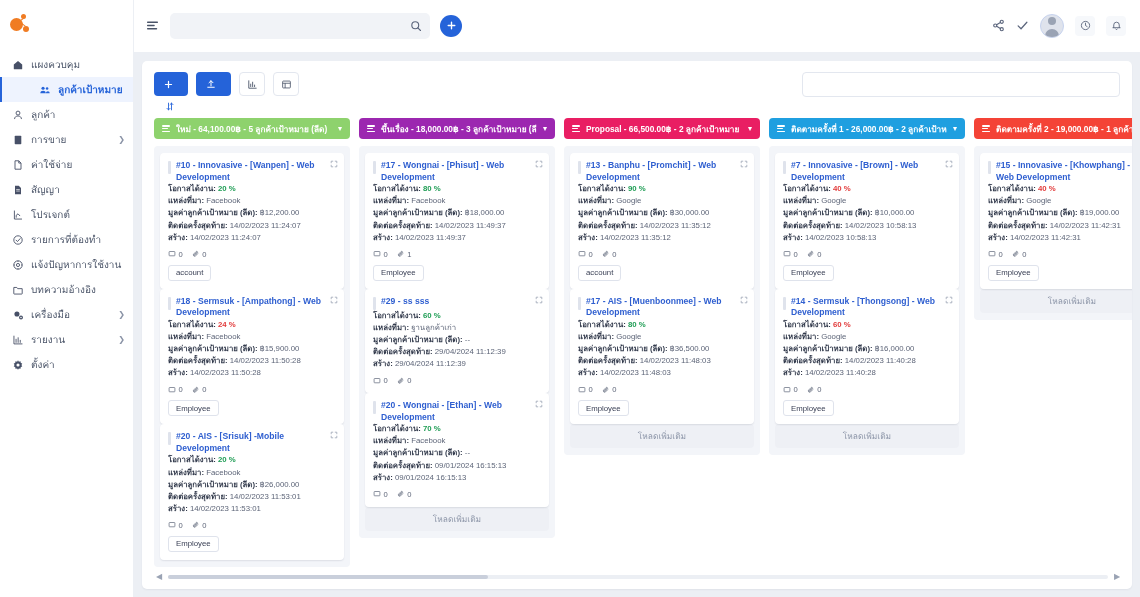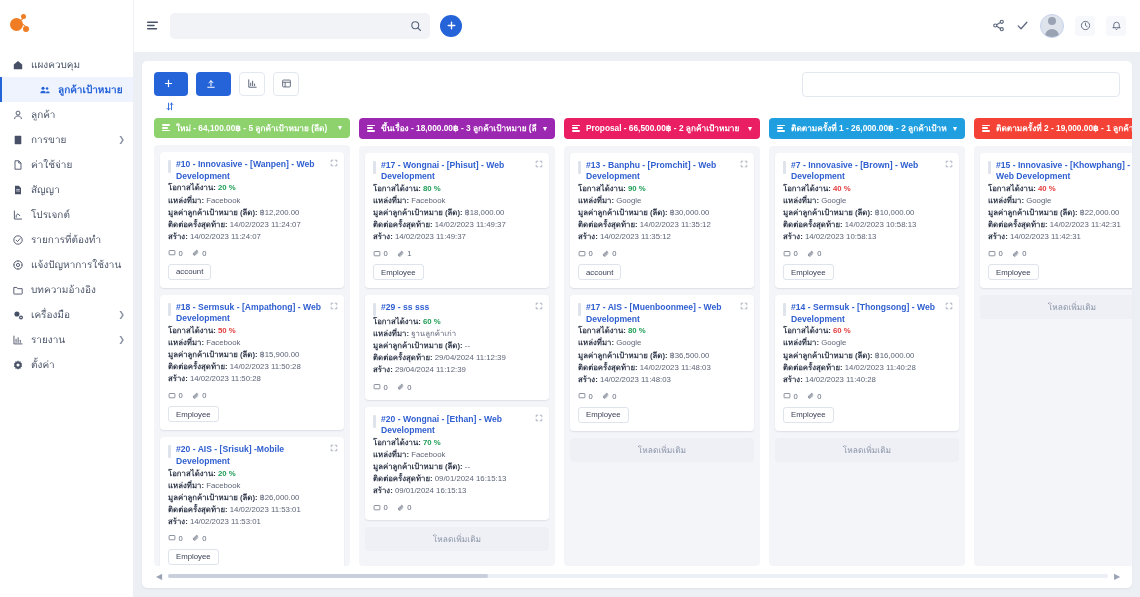--- a/index.html
+++ b/index.html
@@ -5,21 +5,21 @@
 <style>
   * { box-sizing: border-box; margin: 0; padding: 0; }
   html, body {
     width: 1140px; height: 597px;
     background: #eceff4;
     font-family: "Liberation Sans", "DejaVu Sans", sans-serif;
     font-size: 11px;
     color: #3c4257;
     overflow: hidden;
   }
-  .app { display: flex; width: 1140px; height: 597px; }
+  .app { display: flex; width: 1140px; height: 597px; align-items: center; }
 
   
   .sidebar {
     width: 134px; min-width: 134px; height: 597px;
     background: #ffffff;
     display: flex; flex-direction: column;
     border-right: 1px solid #eceff4;
   }
   .brand { padding: 14px 0 14px 10px; display: flex; align-items: center; gap: 5px; }
   .brand-mark { position: relative; width: 20px; height: 20px; flex: 0 0 20px; }
@@ -128,21 +128,21 @@
   .col-head .bars { display: inline-flex; flex-direction: column; gap: 1.4px; flex: 0 0 auto; }
   .col-head .bars i { display: block; height: 1.4px; background: #fff; border-radius: 1px; }
   .col-head .bars i:nth-child(1) { width: 8px; }
   .col-head .bars i:nth-child(2) { width: 6px; }
   .col-head .bars i:nth-child(3) { width: 8px; }
   .col-head .ch-title { flex: 1 1 auto; overflow: hidden; text-overflow: clip; }
   .col-head .chev { flex: 0 0 auto; font-size: 8px; }
 
   .col-body {
     margin-top: 7px; background: #f3f5f9; border-radius: 4px; padding: 7px 6px;
-    display: flex; flex-direction: column; gap: 7px; flex: 1 1 auto; overflow: hidden;
+    display: flex; flex-direction: column; gap: 0; flex: 1 1 auto; overflow: hidden;
   }
   .card {
     background: #fff; border-radius: 4px; padding: 7px 8px 8px 8px; position: relative;
     box-shadow: 0 1px 1.5px rgba(30,40,70,.10); cursor: pointer;
   }
   .card-expand { position: absolute; right: 6px; top: 5px; width: 8px; height: 8px; color: #9aa3b4; }
   .card-title-row { display: flex; gap: 5px; align-items: flex-start; padding-right: 12px; }
   .grip { width: 3px; height: 13px; flex: 0 0 3px; background: #dfe3ec; border-radius: 1px; margin-top: 1px; }
   .card-title { font-size: 8.6px; font-weight: bold; color: #2f5fd0; line-height: 1.35; }
   .card-meta { font-size: 7.8px; line-height: 1.55; color: #4a5468; }
@@ -465,21 +465,21 @@
                       </svg>
                       <span>0</span>
                     </span>
                   </div><span class="tag">account</span></div>
                 <div class="card"><span class="card-expand"><svg width="8" height="8" viewBox="0 0 16 16" fill="none" stroke="currentColor" stroke-width="1.6" stroke-linecap="round">
                       <path d="M2.4 5.6V2.4h3.2M13.6 5.6V2.4h-3.2M2.4 10.4v3.2h3.2M13.6 10.4v3.2h-3.2"></path>
                     </svg></span><div class="card-title-row">
                     <span class="grip"></span>
                     <span class="card-title">#18 - Sermsuk - [Ampathong] - Web Development</span>
                   </div><div class="card-meta">
-                    <div class="m-row"><span class="m-key">โอกาสได้งาน:</span> <span class="prob red">50 %</span></div>
+                    <div class="m-row"><span class="m-key">โอกาสได้งาน:</span> <span class="prob red">24 %</span></div>
                     <div class="m-row"><span class="m-key">แหล่งที่มา:</span> <span class="m-val">Facebook</span></div>
                     <div class="m-row"><span class="m-key">มูลค่าลูกค้าเป้าหมาย (ลีด):</span> <span class="m-val">฿15,900.00</span></div>
                     <div class="m-row"><span class="m-key">ติดต่อครั้งสุดท้าย:</span> <span class="m-val">14/02/2023 11:50:28</span></div>
                     <div class="m-row"><span class="m-key">สร้าง:</span> <span class="m-val">14/02/2023 11:50:28</span></div>
                   </div><div class="card-counts">
                     <span class="cnt">
                       <svg width="8" height="8" viewBox="0 0 16 16" fill="none" stroke="currentColor" stroke-width="1.4">
                         <rect x="2.2" y="3" width="11.6" height="8.6" rx="1.2"></rect>
                       </svg>
                       <span>0</span>
@@ -754,21 +754,21 @@
                 </span>
                 <span class="ch-title">ติดตามครั้งที่ 2 - 19,000.00฿ - 1 ลูกค้าเป้าหมาย (ลีด)</span>
               </div>
               <div class="col-body">
                 <div class="card"><div class="card-title-row">
                     <span class="grip"></span>
                     <span class="card-title">#15 - Innovasive - [Khowphang] - Web Development</span>
                   </div><div class="card-meta">
                     <div class="m-row"><span class="m-key">โอกาสได้งาน:</span> <span class="prob red">40 %</span></div>
                     <div class="m-row"><span class="m-key">แหล่งที่มา:</span> <span class="m-val">Google</span></div>
-                    <div class="m-row"><span class="m-key">มูลค่าลูกค้าเป้าหมาย (ลีด):</span> <span class="m-val">฿22,000.00</span></div>
+                    <div class="m-row"><span class="m-key">มูลค่าลูกค้าเป้าหมาย (ลีด):</span> <span class="m-val">฿19,000.00</span></div>
                     <div class="m-row"><span class="m-key">ติดต่อครั้งสุดท้าย:</span> <span class="m-val">14/02/2023 11:42:31</span></div>
                     <div class="m-row"><span class="m-key">สร้าง:</span> <span class="m-val">14/02/2023 11:42:31</span></div>
                   </div><div class="card-counts">
                     <span class="cnt">
                       <svg width="8" height="8" viewBox="0 0 16 16" fill="none" stroke="currentColor" stroke-width="1.4">
                         <rect x="2.2" y="3" width="11.6" height="8.6" rx="1.2"></rect>
                       </svg>
                       <span>0</span>
                     </span>
                     <span class="cnt">

